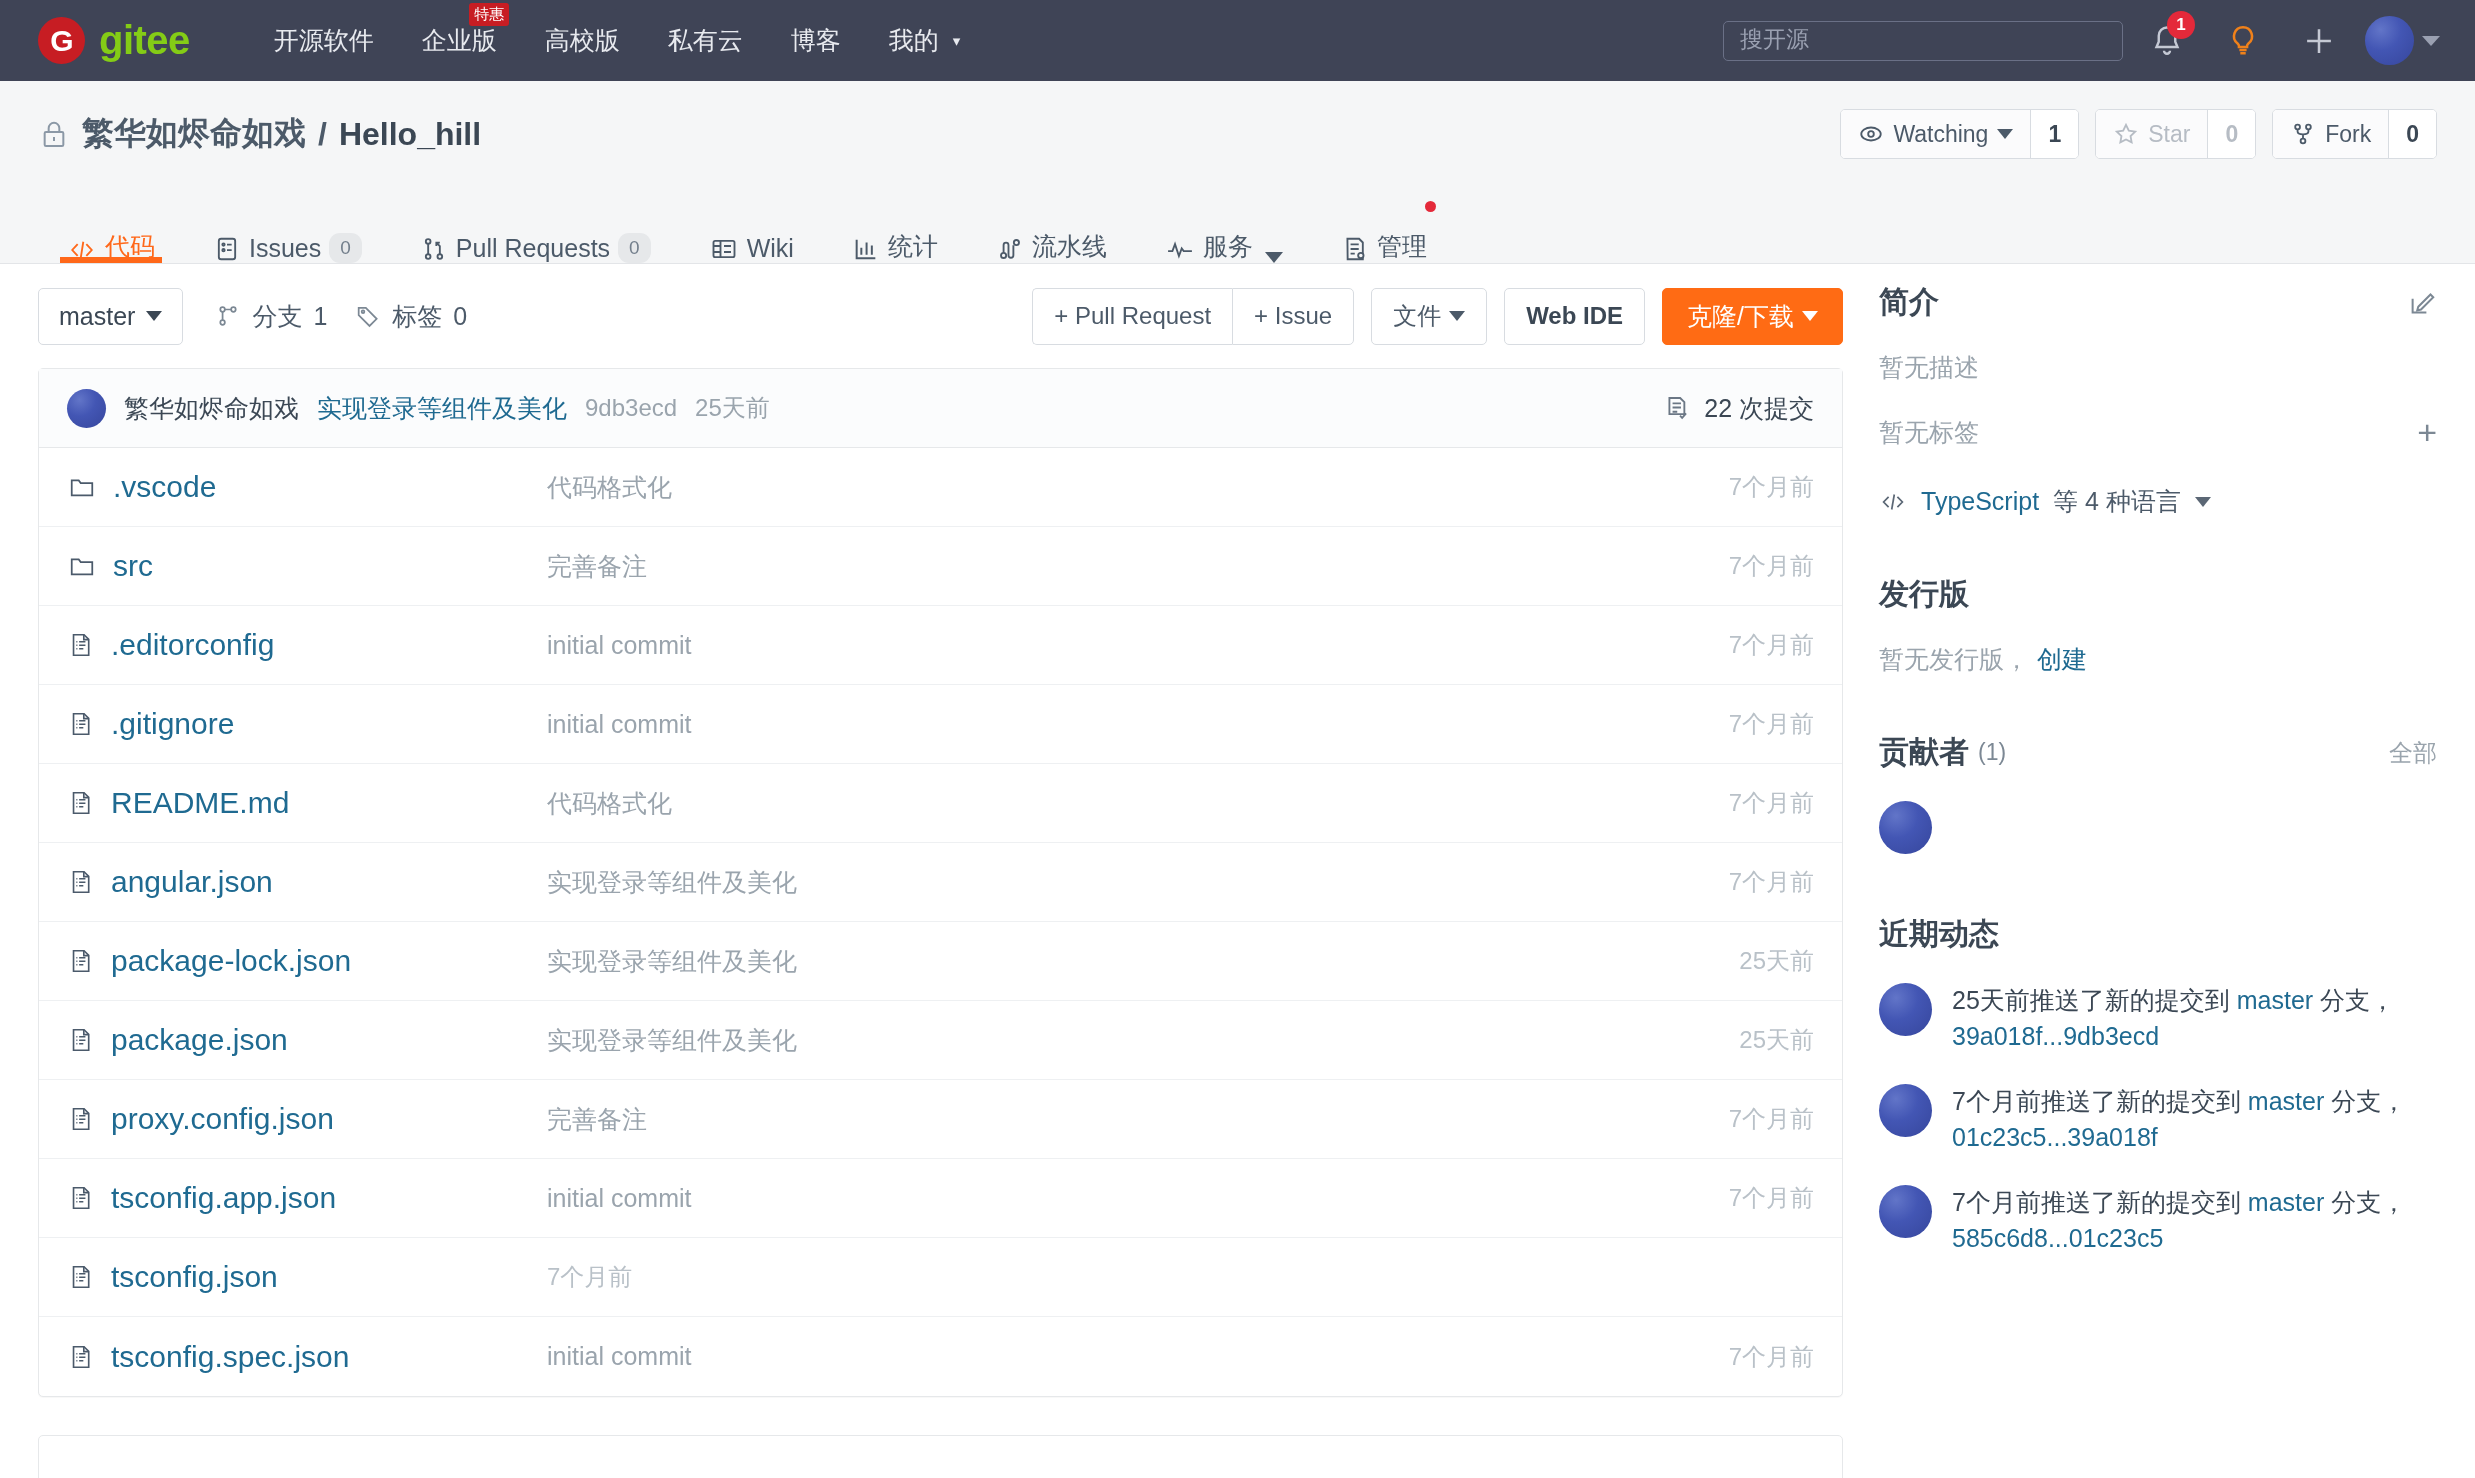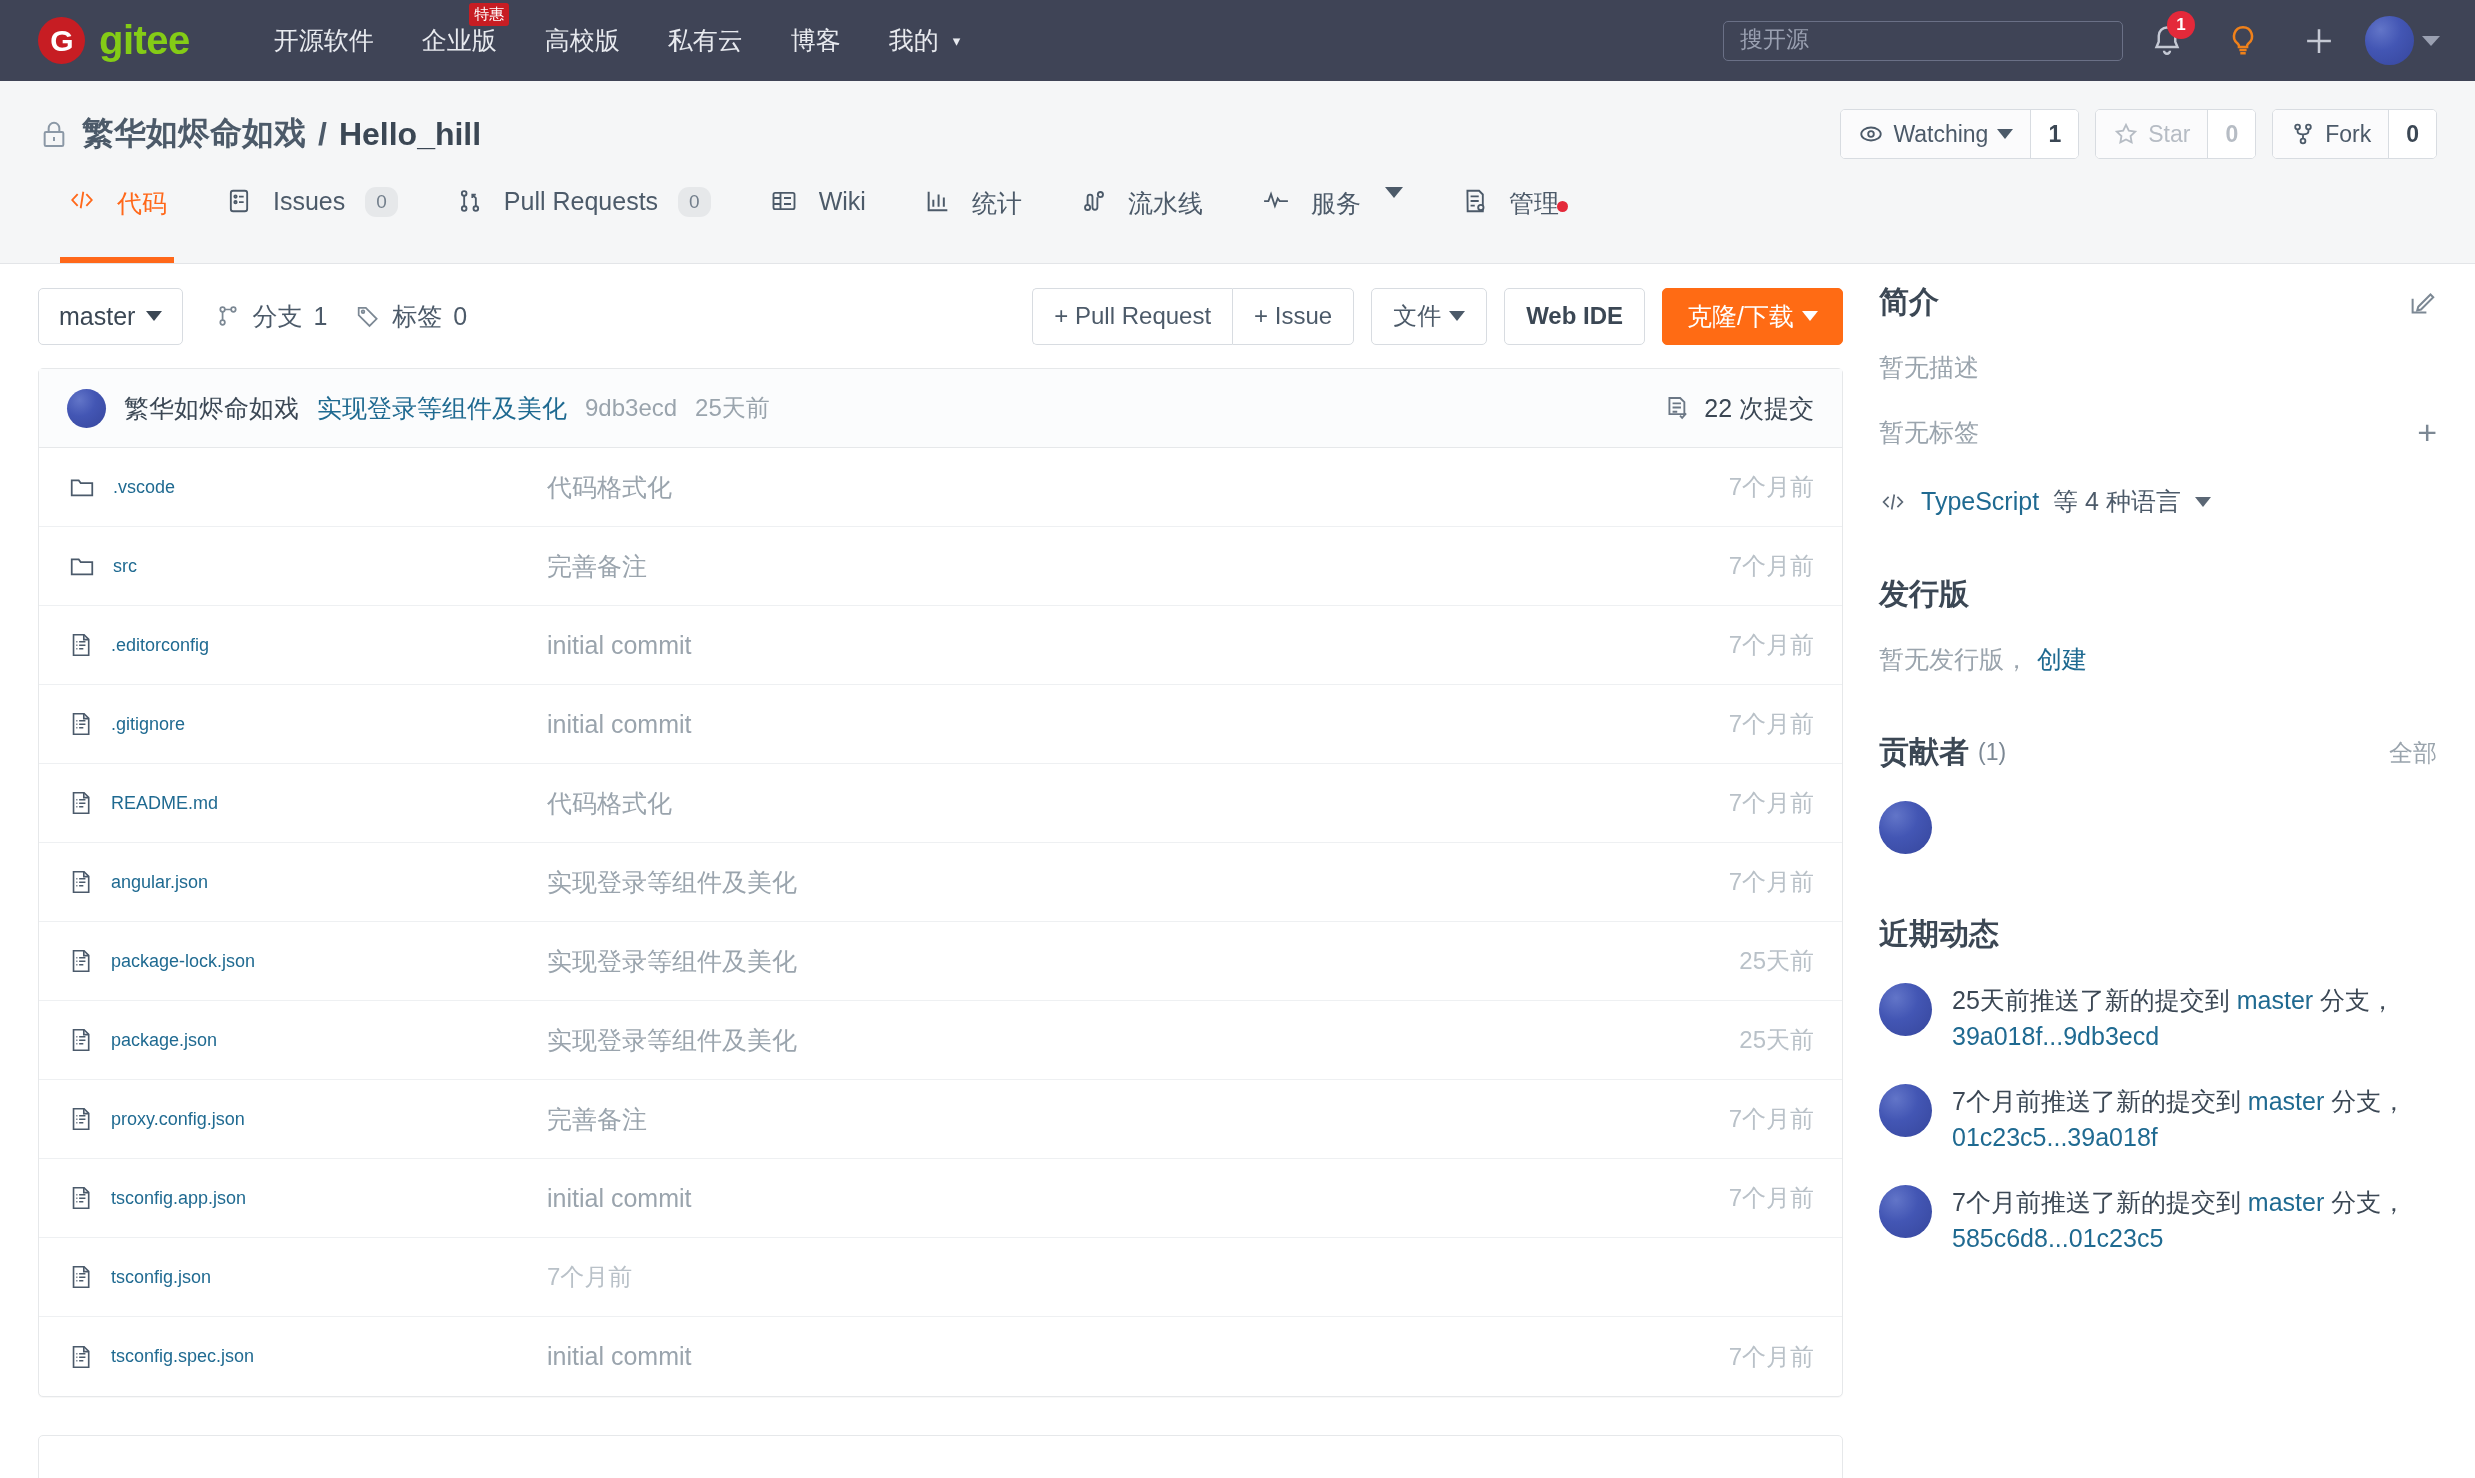--- a/index.html
+++ b/index.html
@@ -95,21 +95,21 @@
   .btn-group .bg-count {
     padding: 0 17px; font-size: 23px; font-weight: bold; color: #3b4754;
     border-left: 1px solid #d8dce1; display: flex; align-items: center; background: #fff;
   }
   .btn-group.muted .bg-main { color: #b6bcc4; }
   .btn-group.muted .bg-count { color: #b6bcc4; }
 
   
   .tabs { display: flex; align-items: flex-end; gap: 0; height: 76px; }
   .tab {
-    display: flex; align-items: flex-start; gap: 20px;
+    display: flex; align-items: flex-end; gap: 8px;
     font-size: 25px; color: #4c5a69; padding: 0 29px; height: 76px;
     cursor: pointer; position: relative;
   }
   .tab.active { color: #ff681a; }
   .tab.active::after {
     content: ""; position: absolute; left: 22px; right: 22px; bottom: 0;
     height: 6px; background: #ff681a;
   }
   .tab .cnt {
     background: #e6e8ea; color: #737f8c; border-radius: 11px;
@@ -166,21 +166,21 @@
   .commit-sha { font-size: 24px; color: #9aa4ad; }
   .commit-time { font-size: 24px; color: #9aa4ad; }
   .commit-right { margin-left: auto; display: flex; align-items: center; gap: 13px; font-size: 25px; color: #3b4754; cursor: pointer; }
 
   .file-row {
     display: flex; align-items: center; height: 79px;
     padding: 0 28px; border-bottom: 1px solid #eef0f2;
   }
   .file-row:last-child { border-bottom: none; }
   .f-name { width: 480px; display: flex; align-items: center; gap: 16px; }
-  .f-name .nm { font-size: 18px; color: #1f6a91; cursor: pointer; }
+  .f-name .nm { font-size: 30px; color: #1f6a91; cursor: pointer; }
   .f-msg { font-size: 25px; color: #9aa4ad; flex: 1; }
   .f-time { font-size: 24px; color: #b9c1c8; text-align: right; white-space: nowrap; }
 
   .panel-below { margin-top: 38px; border: 1px solid #e6e8ea; border-radius: 5px; height: 140px; background: #fff; }
 
   
   .side-sec { margin-bottom: 10px; }
   .side-head {
     display: flex; align-items: center; font-size: 30px; font-weight: bold;
     color: #3b4754; margin-bottom: 28px;

